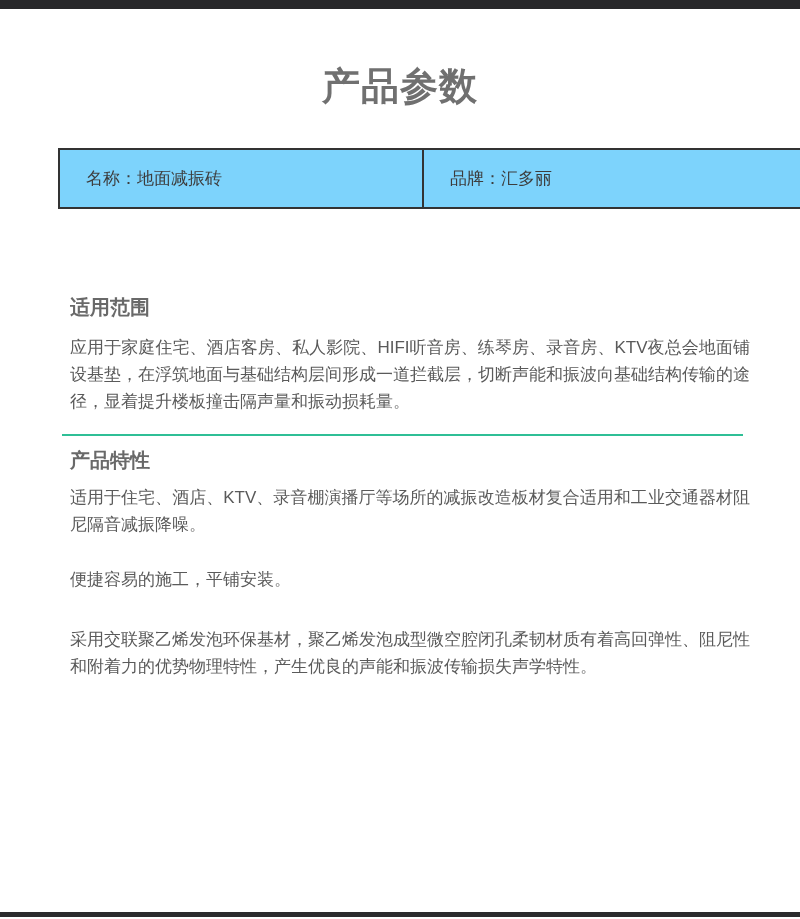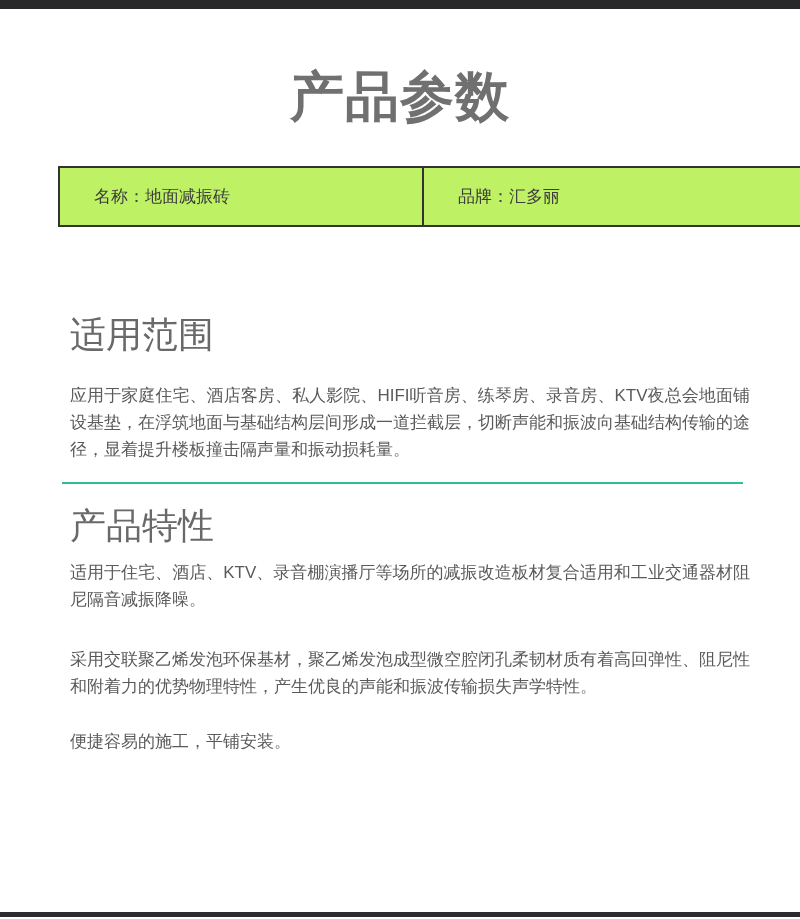--- a/index.html
+++ b/index.html
@@ -24,21 +24,21 @@
     bottom: 2px;
     width: 100%;
     height: 5px;
     background: #2b2b2d;
   }
   .title-block {
     text-align: center;
     padding-top: 56px;
   }
   .page-title {
-    font-size: 54px;
+    font-size: 38px;
     line-height: 1.15;
     font-weight: 700;
     color: #707070;
     letter-spacing: 1px;
   }
   .page-subtitle {
     margin-top: 8px;
     font-size: 11px;
     color: #8d8d8d;
     letter-spacing: 2px;
@@ -47,40 +47,40 @@
     margin: 39px 0 0 58px;
     width: 705px;
     border-collapse: collapse;
     table-layout: fixed;
   }
   table.spec-table td {
     border: 2px solid #333333;
     height: 59px;
     font-size: 17px;
     color: #3d3d3d;
-    padding-left: 34px;
+    padding-left: 26px;
     vertical-align: middle;
-    background: #bef264;
+    background: #7dd3fc;
   }
   td.col-left  { width: 364px; }
   td.col-right { width: 391px; padding-left: 26px; }
   .section {
     margin-left: 70px;
     margin-right: 50px;
   }
   .section-heading {
-    font-size: 36px;
-    font-weight: 400;
+    font-size: 20px;
+    font-weight: 700;
     color: #696969;
     line-height: 1.2;
   }
   .scope-heading { margin-top: 86px; }
-  .features-heading { margin-top: 20px; }
+  .features-heading { margin-top: 12px; }
   .body-text {
-    margin-top: 26px;
+    margin-top: 15px;
     font-size: 17px;
     line-height: 27px;
     color: #5a5a5a;
     text-align: justify;
   }
   .divider {
     width: 681px;
     height: 2px;
     background: #2fbf96;
     margin: 19px 0 0 62px;
@@ -112,19 +112,19 @@
   <div class="section">
     <div class="section-heading scope-heading">适用范围</div>
     <p class="body-text">应用于家庭住宅、酒店客房、私人影院、HIFI听音房、练琴房、录音房、KTV夜总会地面铺设基垫，在浮筑地面与基础结构层间形成一道拦截层，切断声能和振波向基础结构传输的途径，显着提升楼板撞击隔声量和振动损耗量。</p>
   </div>
 
   <div class="divider"></div>
 
   <div class="section">
     <div class="section-heading features-heading">产品特性</div>
     <p class="body-text para-gap-1">适用于住宅、酒店、KTV、录音棚演播厅等场所的减振改造板材复合适用和工业交通器材阻尼隔音减振降噪。</p>
+    <p class="body-text para-gap-3">便捷容易的施工，平铺安装。</p>
     <p class="body-text para-gap-2">采用交联聚乙烯发泡环保基材，聚乙烯发泡成型微空腔闭孔柔韧材质有着高回弹性、阻尼性和附着力的优势物理特性，产生优良的声能和振波传输损失声学特性。</p>
-    <p class="body-text para-gap-3">便捷容易的施工，平铺安装。</p>
   </div>
 
   <div class="bottom-bar"></div>
 
 </div>
 
 </body></html>

